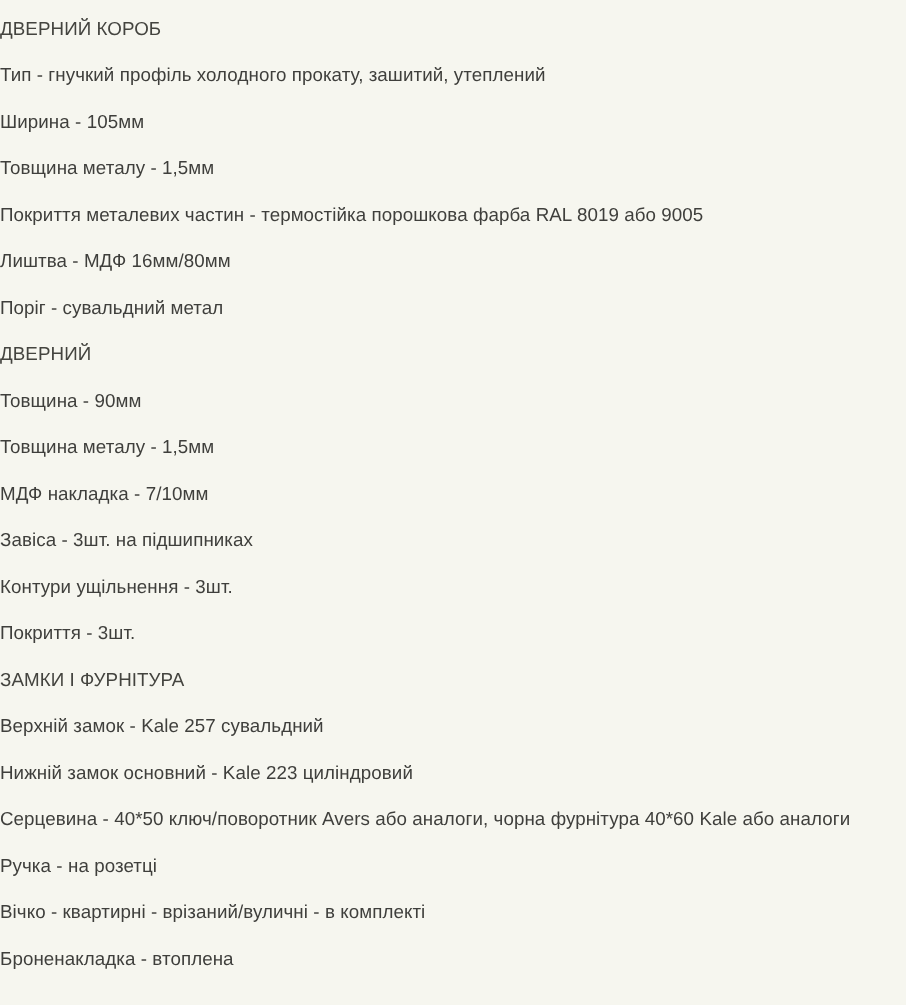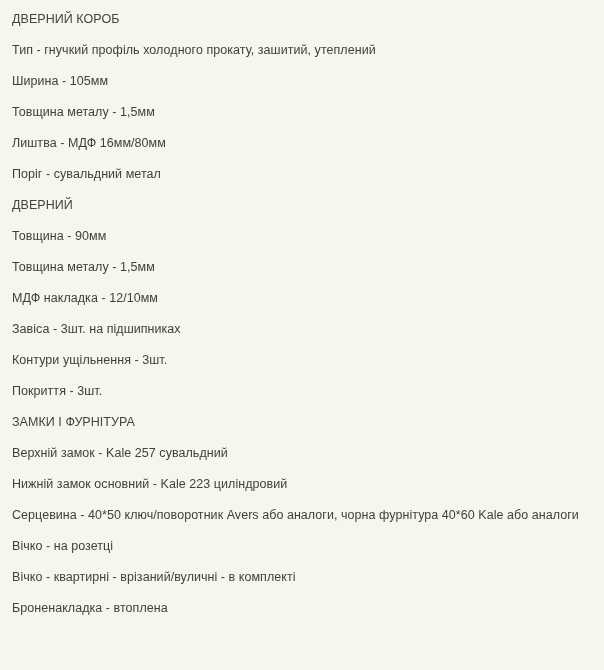--- a/index.html
+++ b/index.html
@@ -14,45 +14,46 @@
     color: #3a3a38;
     overflow: hidden;
   }
   .spec-sheet {
     padding: 4px 0 0 0;
   }
   .spec-line {
     font-size: 12.5px;
     line-height: 31px;
     color: #3f3f3c;
-    padding-left: 12px;
+    padding-left: 0;
     white-space: nowrap;
     letter-spacing: 0.05px;
   }
   .spec-line.heading {
     color: #44443f;
   }
 </style>
 </head>
 <body>
 
 <div class="spec-sheet">
     <div class="spec-line heading">ДВЕРНИЙ КОРОБ</div>
     <div class="spec-line">Тип - гнучкий профіль холодного прокату, зашитий, утеплений</div>
     <div class="spec-line">Ширина - 105мм</div>
     <div class="spec-line">Товщина металу - 1,5мм</div>
+    <div class="spec-line">Покриття металевих частин - термостійка порошкова фарба RAL 8019 або 9005</div>
     <div class="spec-line">Лиштва - МДФ 16мм/80мм</div>
     <div class="spec-line">Поріг - сувальдний метал</div>
     <div class="spec-line heading">ДВЕРНИЙ</div>
     <div class="spec-line">Товщина - 90мм</div>
     <div class="spec-line">Товщина металу - 1,5мм</div>
-    <div class="spec-line">МДФ накладка - 12/10мм</div>
+    <div class="spec-line">МДФ накладка - 7/10мм</div>
     <div class="spec-line">Завіса - 3шт. на підшипниках</div>
     <div class="spec-line">Контури ущільнення - 3шт.</div>
     <div class="spec-line">Покриття - 3шт.</div>
     <div class="spec-line heading">ЗАМКИ І ФУРНІТУРА</div>
     <div class="spec-line">Верхній замок - Kale 257 сувальдний</div>
     <div class="spec-line">Нижній замок основний - Kale 223 циліндровий</div>
     <div class="spec-line">Серцевина - 40*50 ключ/поворотник Avers або аналоги, чорна фурнітура 40*60 Kale або аналоги</div>
-    <div class="spec-line">Вічко - на розетці</div>
+    <div class="spec-line">Ручка - на розетці</div>
     <div class="spec-line">Вічко - квартирні - врізаний/вуличні - в комплекті</div>
     <div class="spec-line">Броненакладка - втоплена</div>
   </div>
 
 </body></html>

